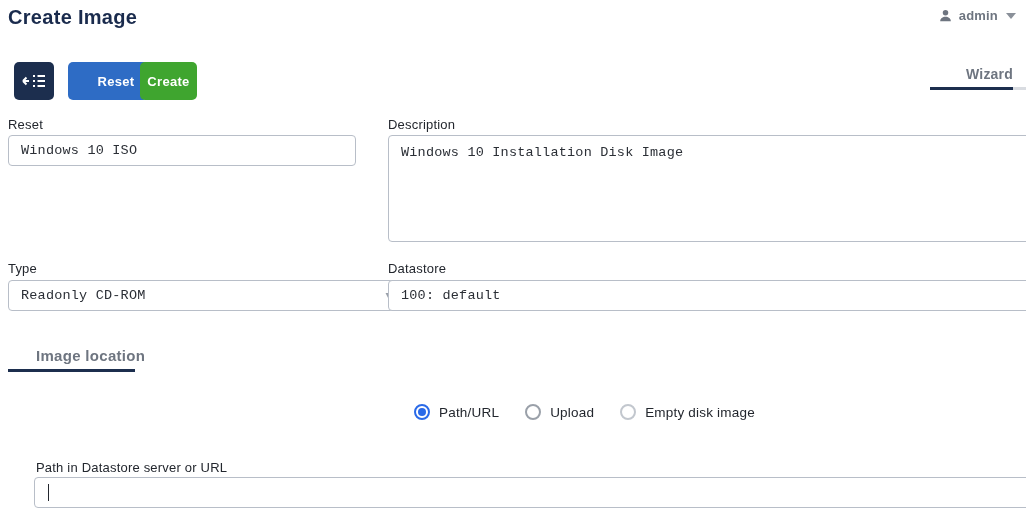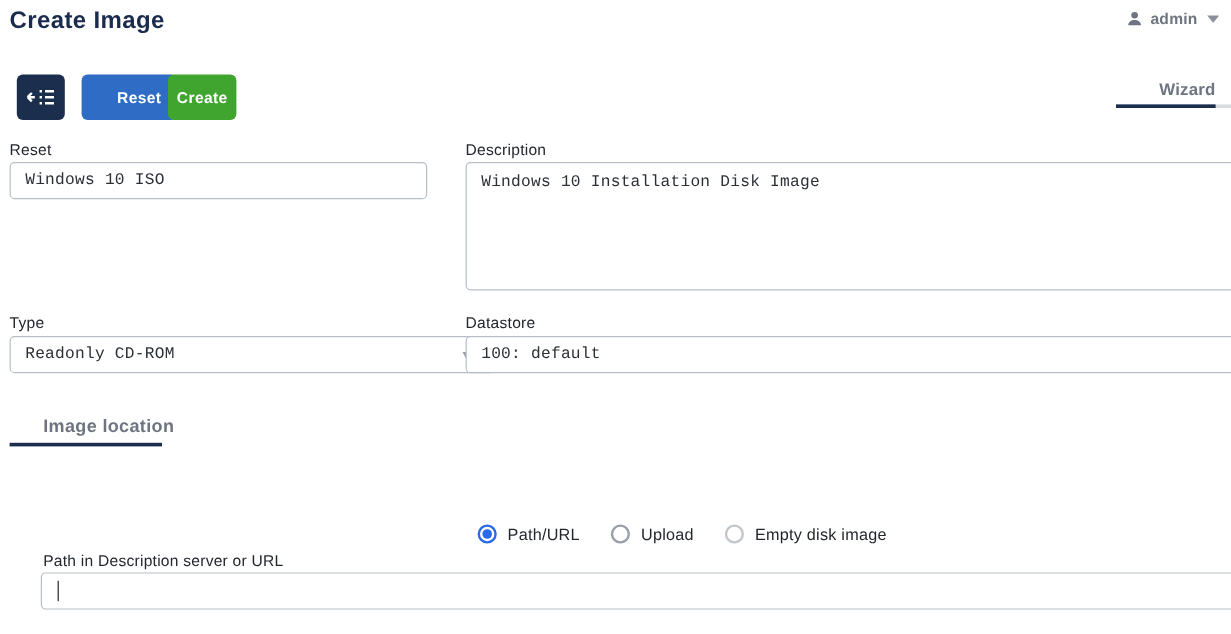--- a/index.html
+++ b/index.html
@@ -143,24 +143,23 @@
   .section-underline {
     position: absolute;
     left: 8px; top: 369px;
     width: 127px; height: 3px;
     background: #1c2e4e;
   }
 
   
   .radio-row {
     position: absolute;
-    left: 398px; top: 404px;
+    left: 414px; top: 404px;
     display: flex;
     gap: 26px;
-    margin-top: 33px;
   }
   .radio-item {
     display: flex;
     align-items: center;
     gap: 9px;
     cursor: pointer;
   }
   .radio-circle {
     width: 16px; height: 16px;
     border-radius: 50%;
@@ -262,18 +261,18 @@
     <div class="radio-item">
       <span class="radio-circle"></span>
       <span class="radio-label">Upload</span>
     </div>
     <div class="radio-item">
       <span class="radio-circle"></span>
       <span class="radio-label">Empty disk image</span>
     </div>
   </div>
 
-  <div class="field-label lbl-path">Path in Description server or URL</div>
+  <div class="field-label lbl-path">Path in Datastore server or URL</div>
   <div class="inputbox in-path">
     <span class="text-caret"></span>
   </div>
 
 </div>
 
 </body></html>

